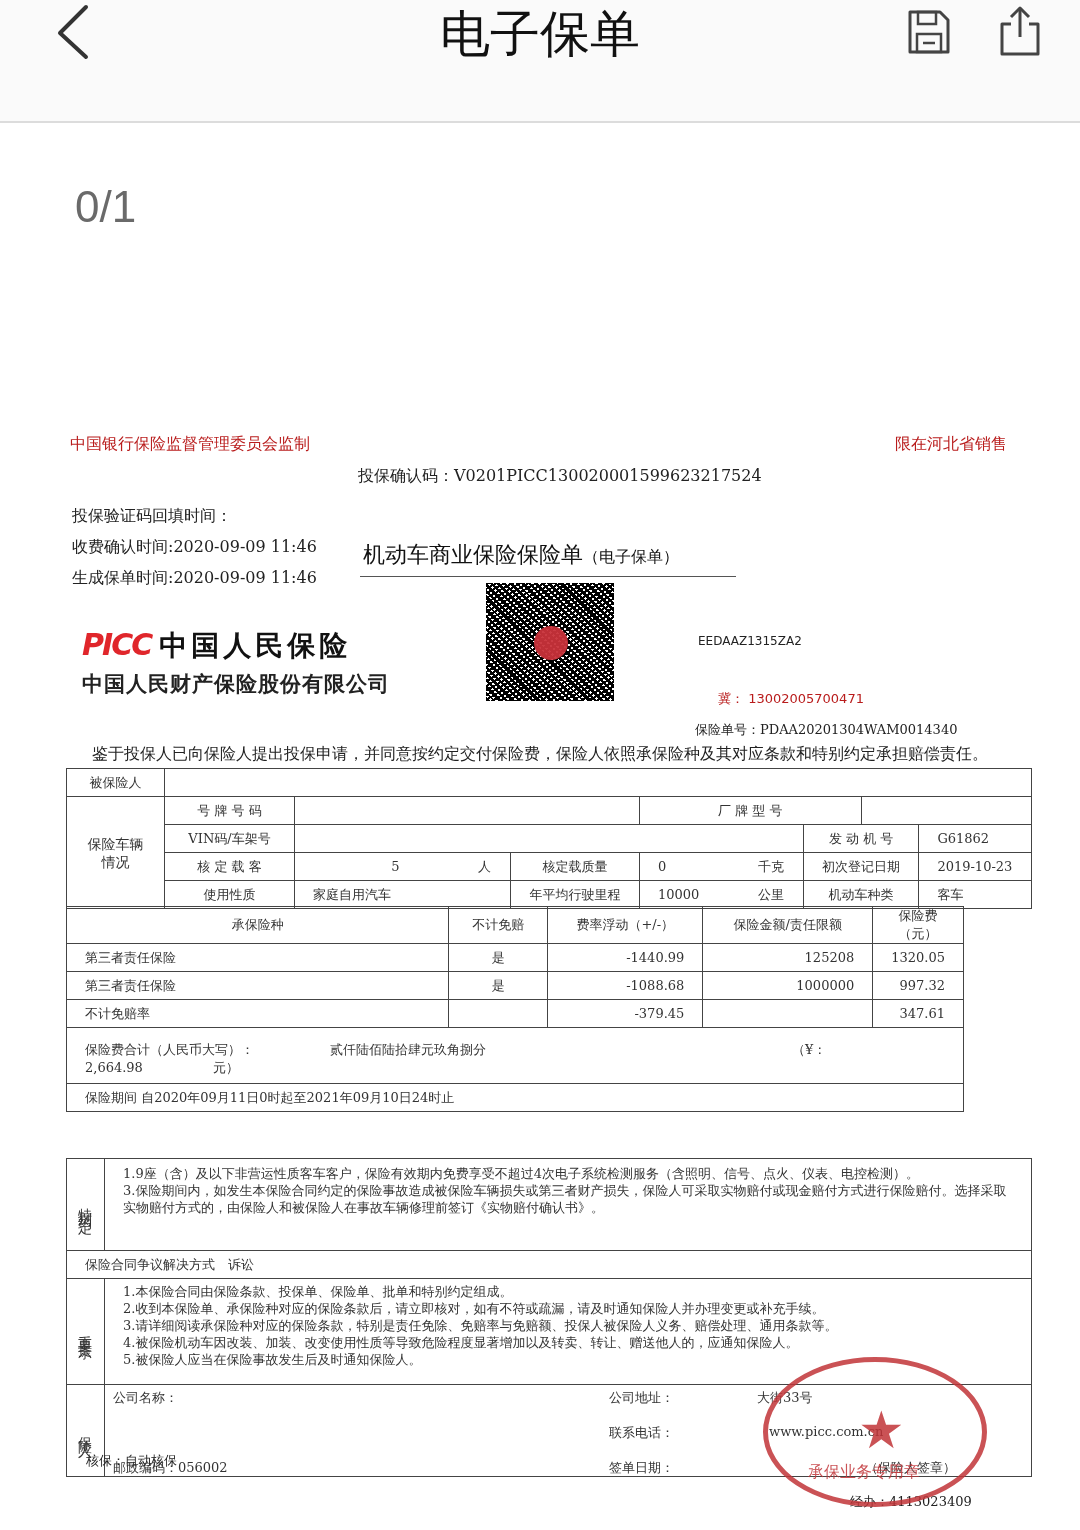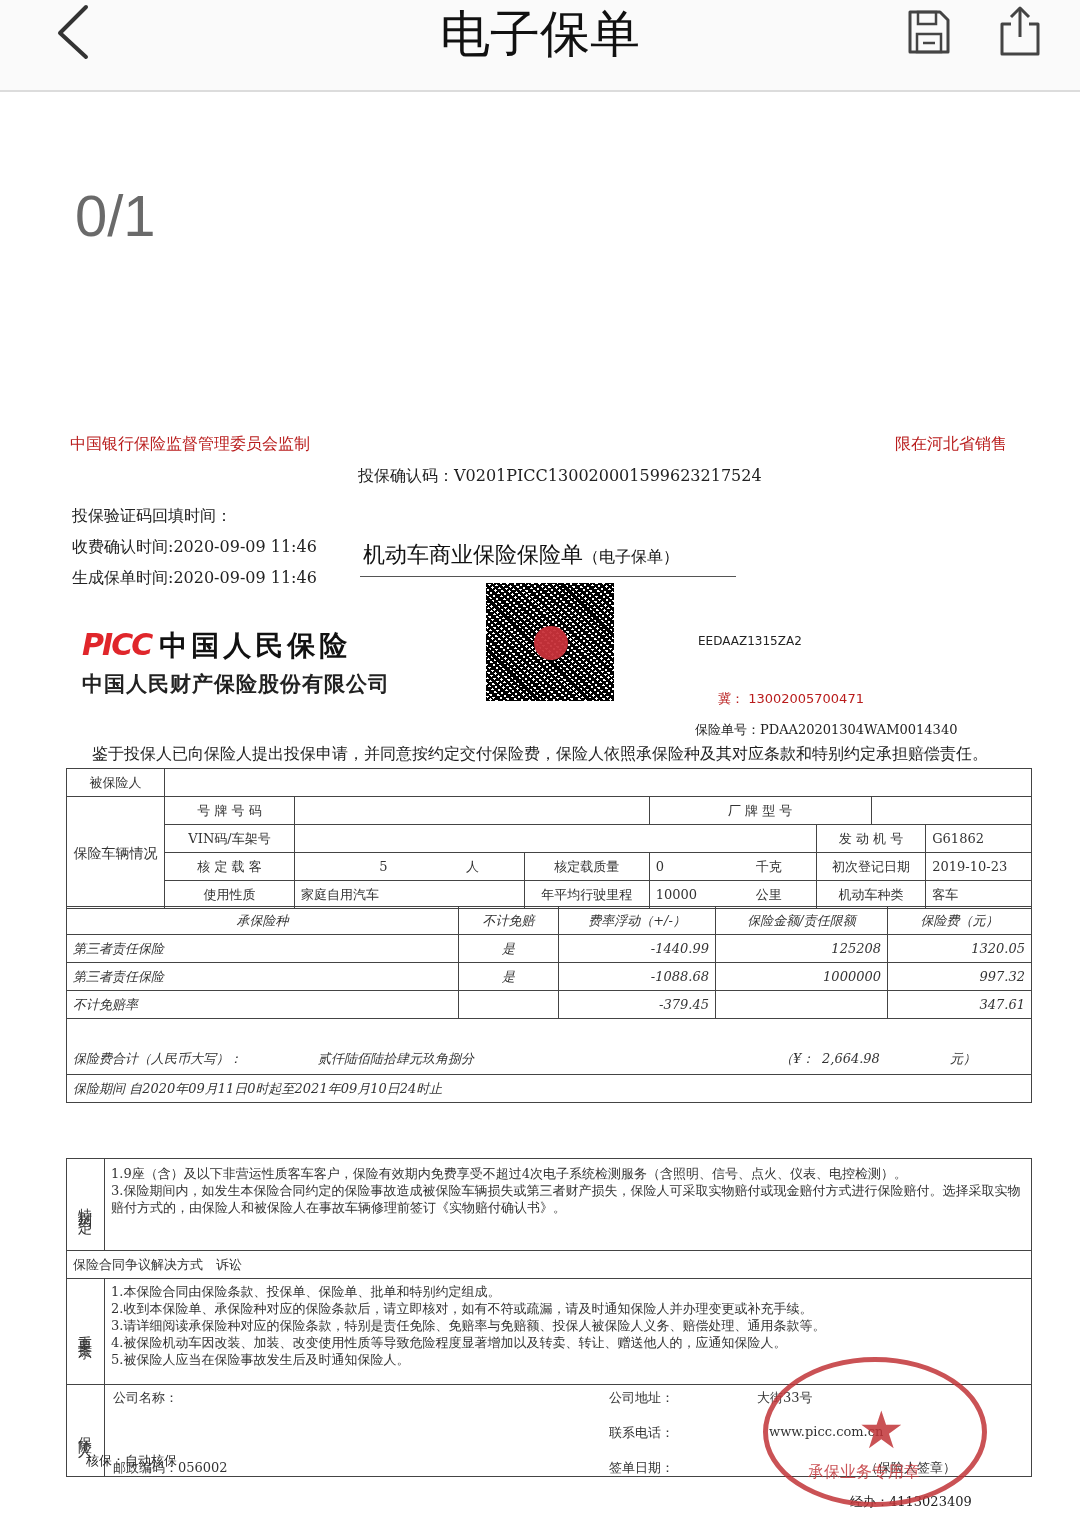--- a/index.html
+++ b/index.html
@@ -1,25 +1,25 @@
 <!DOCTYPE html>
 <html><head>
 <meta charset="utf-8">
 <style>
   * { box-sizing: border-box; margin: 0; padding: 0; }
   html, body { width: 1080px; height: 1530px; background: #fff; overflow: hidden; }
   body { font-family: "DejaVu Sans", "Liberation Sans", sans-serif; color: #222; position: relative; }
 
-  .topbar { position: absolute; left: 0; top: 0; width: 1080px; height: 92px; background: #fafafa; border-bottom: 2px solid #dcdcdc; }
+  .topbar { position: absolute; left: 0; top: 0; width: 1080px; height: 123px; background: #fafafa; border-bottom: 2px solid #dcdcdc; }
   .back-btn { position: absolute; left: 52px; top: 4px; width: 50px; height: 56px; cursor: pointer; }
   .title { position: absolute; left: 0; right: 0; top: 0; height: 68px; text-align: center; font-size: 50px; line-height: 68px; color: #111; font-family: "DejaVu Sans", sans-serif; }
   .save-btn { position: absolute; left: 906px; top: 8px; width: 46px; height: 48px; cursor: pointer; }
   .share-btn { position: absolute; left: 996px; top: 4px; width: 48px; height: 54px; cursor: pointer; }
 
-  .page-indicator { position: absolute; left: 75px; top: 182px; font-size: 58px; color: #6a6a6a; font-family: "Liberation Sans", sans-serif; }
+  .page-indicator { position: absolute; left: 75px; top: 182px; font-size: 44px; color: #6a6a6a; font-family: "Liberation Sans", sans-serif; }
 
   .doc { position: absolute; left: 0; top: 420px; width: 1080px; height: 1110px; font-family: "DejaVu Serif", "Liberation Serif", serif; }
   .abs { position: absolute; white-space: nowrap; }
   .red { color: #b91c1c; }
   .s16 { font-size: 16px; }
   .s13 { font-size: 13px; }
 
   .qr { position: absolute; left: 486px; top: 163px; width: 128px; height: 118px;
         background:
           repeating-linear-gradient(45deg, #000 0 3px, #fff 3px 5px, #000 5px 7px, #fff 7px 9px),
@@ -30,21 +30,21 @@
   .picc-logo { position: absolute; left: 82px; top: 207px; font-family: "DejaVu Sans", sans-serif; font-weight: bold; }
   .picc-red { color: #e0262b; font-size: 30px; letter-spacing: -2px; font-style: italic; }
   .picc-cn { color: #111; font-size: 28px; margin-left: 8px; letter-spacing: 4px; }
   .company { position: absolute; left: 82px; top: 250px; font-family: "DejaVu Sans", sans-serif; font-size: 21px; font-weight: bold; letter-spacing: 1px; }
 
   .doc-title { position: absolute; left: 363px; top: 120px; font-family: "DejaVu Sans", sans-serif; font-size: 22px; color: #111; }
   .doc-title small { font-size: 16px; margin-top: 48px; }
   .title-line { position: absolute; left: 360px; top: 156px; width: 376px; border-top: 1.5px solid #555; }
 
   table.grid { position: absolute; border-collapse: collapse; font-size: 13px; color: #333; }
-  table.grid td { border: 1px solid #444; padding: 0 6px; height: 28px; }
+  table.grid td { border: 1px solid #444; padding: 0 18px; height: 28px; }
   .c { text-align: center; }
   .r { text-align: right; }
   .vert { writing-mode: vertical-rl; text-orientation: upright; letter-spacing: 4px; font-size: 14px; text-align: center; padding: 4px 0 !important; }
   .note p { line-height: 17px; font-size: 13px; }
 
   .stamp { position: absolute; left: 763px; top: 937px; width: 224px; height: 150px; border: 5px solid #c13438; border-radius: 50%; opacity: .85; }
   .stamp-star { position: absolute; left: 90px; top: 42px; color: #c13438; font-size: 52px; line-height: 52px; font-family: "DejaVu Sans", sans-serif; }
   .stamp-text { position: absolute; left: 40px; top: 100px; color: #c13438; font-size: 16px; font-family: "DejaVu Sans", sans-serif; }
 </style>
 </head>
@@ -139,21 +139,21 @@
       <td class="c">使用性质</td>
       <td>家庭自用汽车</td>
       <td class="c">年平均行驶里程</td>
       <td><span style="display:inline-block;width:100px;">10000</span><span>公里</span></td>
       <td class="c" colspan="2">机动车种类</td>
       <td>客车</td>
     </tr>
   </tbody>
     </table>
 
-  <table class="grid" style="left:66px;top:486px;width:966px;font-style:italic;">
+  <table class="grid" style="left:66px;top:486px;width:898px;">
     <tbody>
         <tr>
       <td class="c" style="width:392px;">承保险种</td>
       <td class="c" style="width:100px;">不计免赔</td>
       <td class="c" style="width:157px;">费率浮动（+/-）</td>
       <td class="c" style="width:172px;">保险金额/责任限额</td>
       <td class="c">保险费（元）</td>
     </tr>
     <tr>
       <td>第三者责任保险</td>

